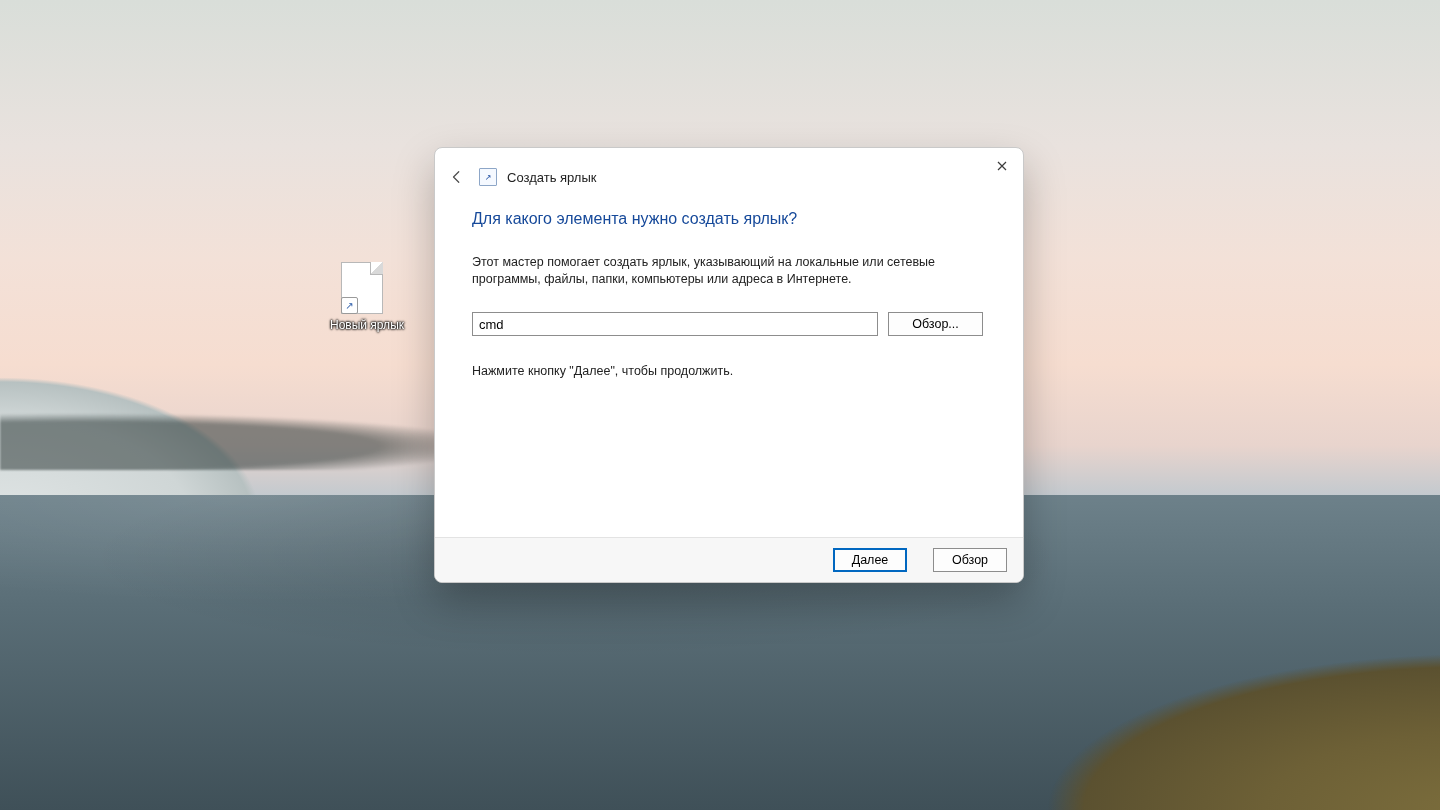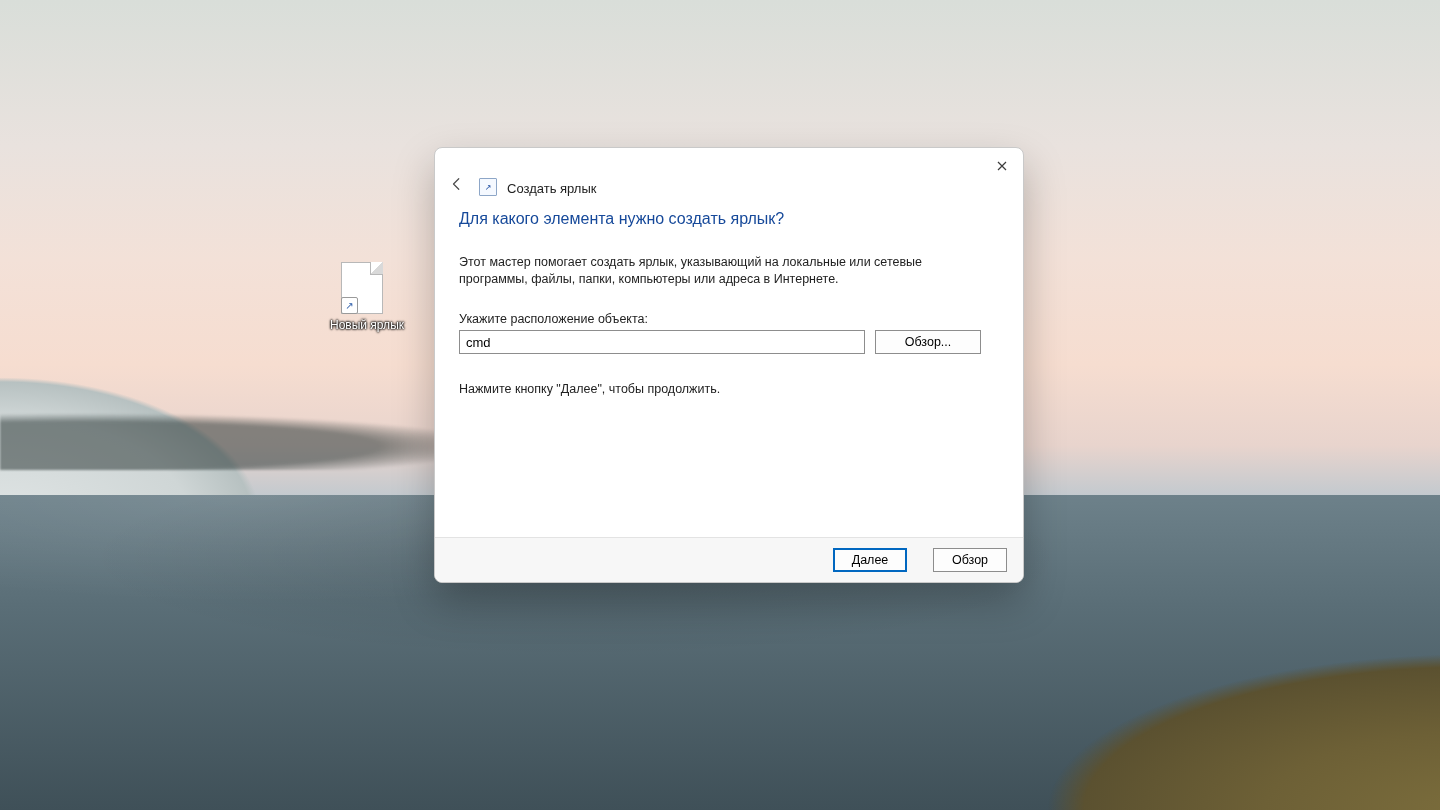--- a/index.html
+++ b/index.html
@@ -121,21 +121,21 @@
   .dialog-close {
     position: absolute; top: 6px; right: 6px;
     width: 30px; height: 24px;
     display: flex; align-items: center; justify-content: center;
     color: #3c3c3c; font-size: 13px;
     border-radius: 4px;
     cursor: pointer;
   }
 
   .dialog-header {
-    display: flex; align-items: flex-end;
+    display: flex; align-items: center;
     padding: 10px 16px 0 10px;
     height: 38px;
     gap: 10px;
   }
   .back-arrow {
     width: 24px; height: 24px;
     display: flex; align-items: center; justify-content: center;
     border-radius: 4px;
     cursor: pointer;
     color: #4b4b4b;
@@ -152,21 +152,21 @@
     content: "↗"; position: absolute; inset: 0;
     font-size: 8px; color: #1e4ea1;
     display: flex; align-items: center; justify-content: center;
   }
   .dialog-title {
     font-size: 13px; color: #222;
   }
 
   .dialog-body {
     flex: 1 1 auto;
-    padding: 14px 40px 10px 24px;
+    padding: 14px 40px 10px 37px;
   }
   .heading {
     font-size: 16px; color: #16499a;
     margin: 0 0 26px 0;
     font-weight: 400;
   }
   .para {
     font-size: 12.5px; color: #222;
     line-height: 17px;
     margin: 0 0 24px 0;
@@ -252,21 +252,20 @@
     </div>
     <span class="tiny-icon"></span>
     <span class="dialog-title">Создать ярлык</span>
   </div>
 
   <div class="dialog-body">
     <h1 class="heading">Для какого элемента нужно создать ярлык?</h1>
 
     <p class="para">Этот мастер помогает создать ярлык, указывающий на локальные или сетевые программы, файлы, папки, компьютеры или адреса в Интернете.</p>
 
-    <label class="field-label">Укажите расположение объекта:</label>
 
     <div class="field-row">
       <input type="text" class="path-input" value="cmd" style="">
       <button class="browse-btn">Обзор...</button>
     </div>
 
     <div class="hint">Нажмите кнопку "Далее", чтобы продолжить.</div>
   </div>
 
   <div class="dialog-footer">

